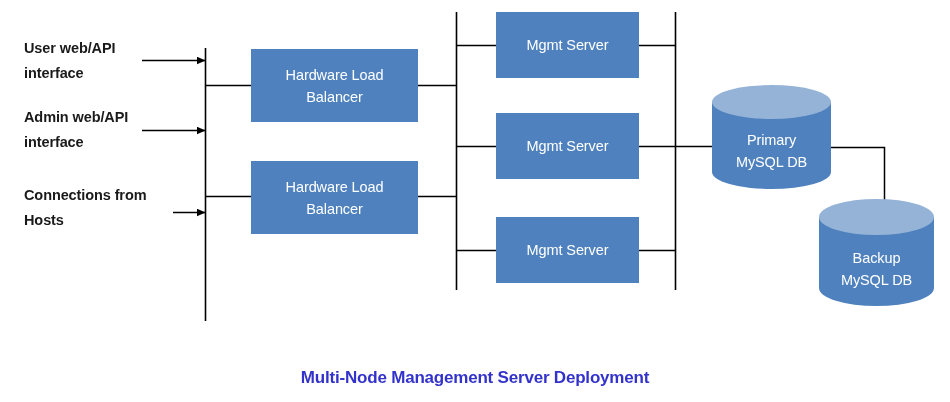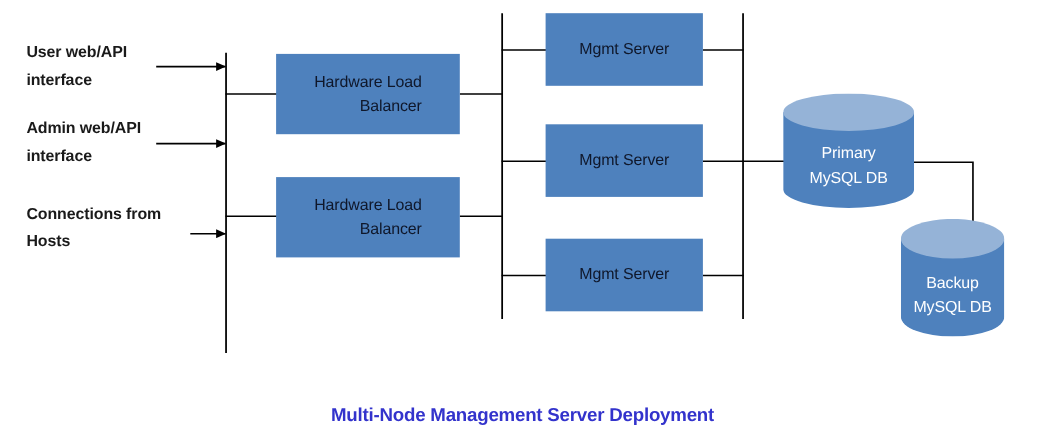--- a/index.html
+++ b/index.html
@@ -38,25 +38,25 @@
   #label-hosts     { left: 24px; top: 183px; width: 175px; }
 
   
   .node-box {
     position: absolute;
     box-sizing: border-box;
     display: flex;
     flex-direction: column;
     align-items: center;
     justify-content: center;
-    color: #0f172a;
+    color: #ffffff;
     font-family: "Liberation Sans", sans-serif;
     font-size: 14.5px;
     line-height: 22px;
-    text-align: right;
+    text-align: center;
     white-space: pre-line;
     letter-spacing: -0.1px;
   }
   #lb-1   { left: 251px; top: 49px;  width: 167px; height: 73px; }
   #lb-2   { left: 251px; top: 161px; width: 167px; height: 73px; }
   #mgmt-1 { left: 496px; top: 12px;  width: 143px; height: 66px; }
   #mgmt-2 { left: 496px; top: 113px; width: 143px; height: 66px; }
   #mgmt-3 { left: 496px; top: 217px; width: 143px; height: 66px; }
 
   
@@ -77,21 +77,21 @@
     text-align: center;
     color: #ffffff;
     font-family: "Liberation Sans", sans-serif;
     font-size: 14.5px;
     line-height: 22px;
     white-space: pre-line;
     letter-spacing: -0.1px;
   }
   #db-primary { left: 712px; top: 85px;  width: 119px; height: 104px; }
   #db-primary .cyl-text { top: 44px; }
-  #db-backup  { left: 819px; top: 199px; width: 94px; height: 107px; }
+  #db-backup  { left: 819px; top: 199px; width: 115px; height: 107px; }
   #db-backup  .cyl-text { top: 48px; }
 
   
   #caption {
     position: absolute;
     left: 0;
     top: 368px;
     width: 950px;
     text-align: center;
     font-family: "Liberation Sans", sans-serif;

